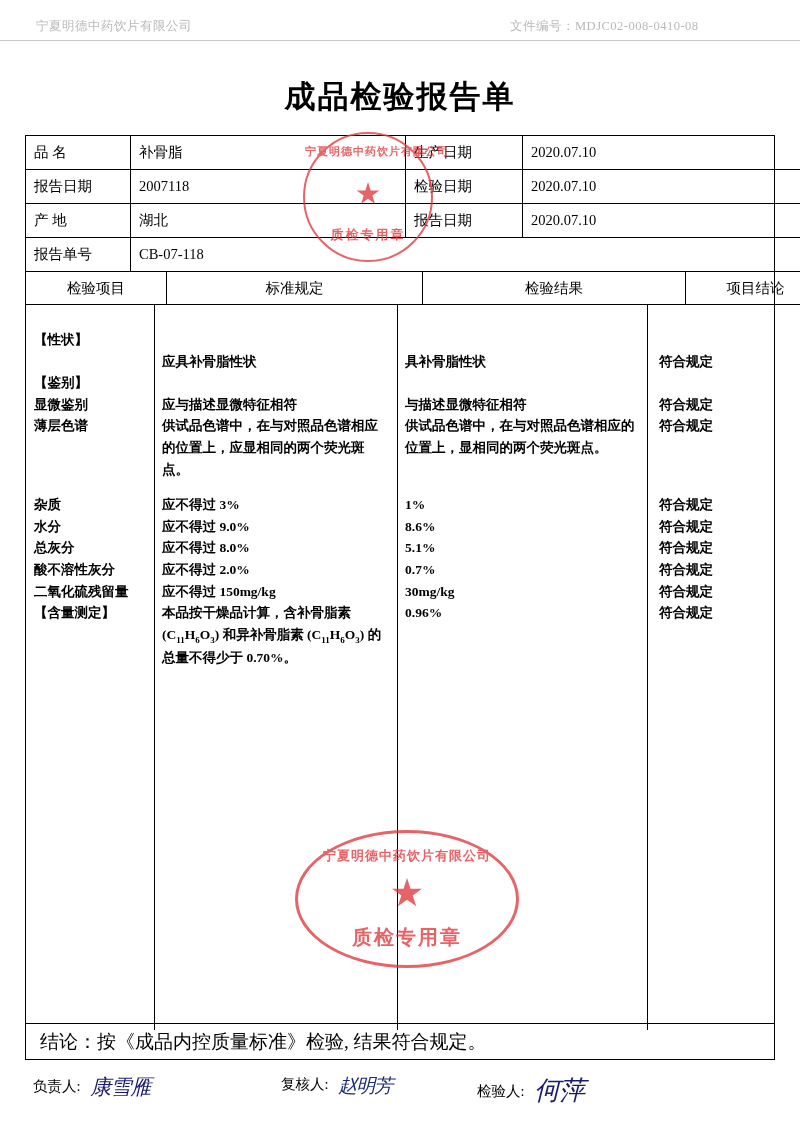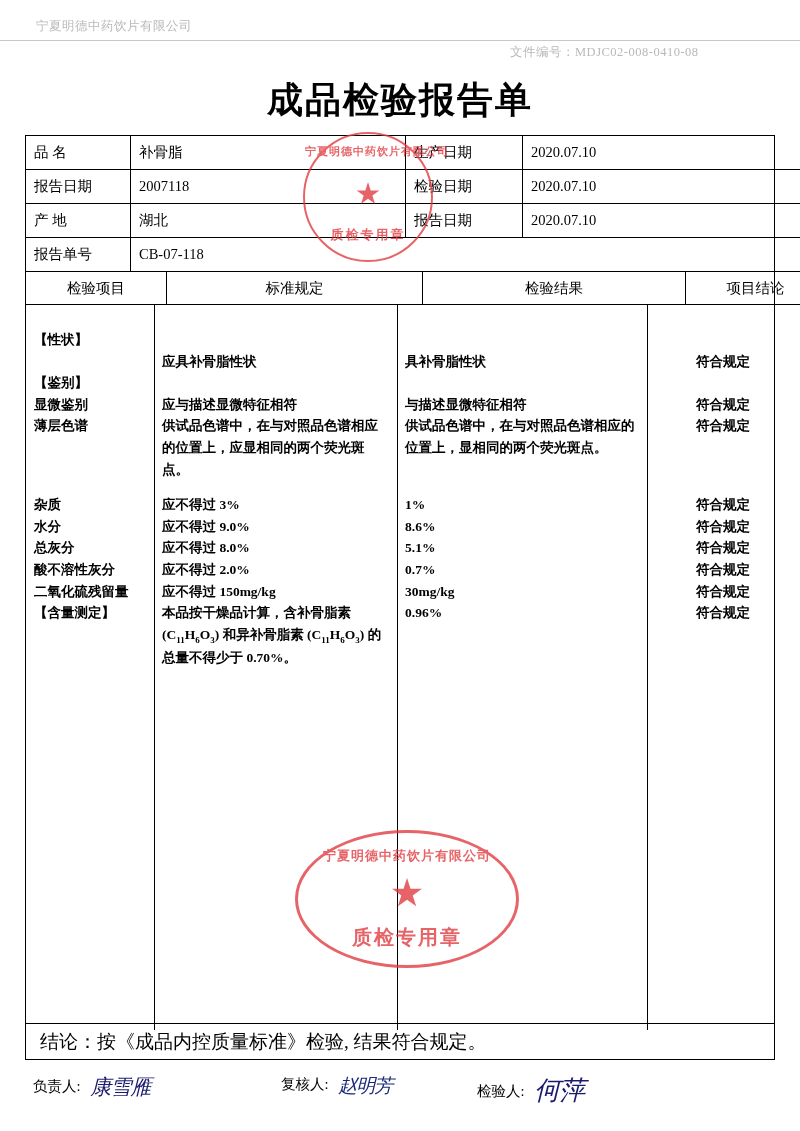--- a/index.html
+++ b/index.html
@@ -32,38 +32,37 @@
     position: absolute;
     left: 36px;
     top: 0;
     white-space: nowrap;
   }
   .top-strip .right {
     position: absolute;
     left: 510px;
     top: 0;
     white-space: nowrap;
-    margin-top: 26px;
   }
   .top-rule {
     position: absolute;
     top: 40px;
     left: 0;
     width: 800px;
     border-top: 1px solid #c9c9c9;
   }
 
   
   .doc-title {
     position: absolute;
     top: 76px;
     left: 0;
     width: 800px;
     text-align: center;
-    font-size: 36px;
+    font-size: 31px;
     font-weight: bold;
     letter-spacing: 2px;
     font-family: "Liberation Sans", "DejaVu Sans", sans-serif;
   }
 
   
   .sheet {
     position: absolute;
     left: 25px;
     top: 135px;
@@ -145,21 +144,21 @@
     top: 0; left: 0; width: 100%; font-weight: bold;
   }
   .row {
     display: flex;
     font-size: 13.5px;
     line-height: 1.6;
   }
   .cell-item { width: 128px; box-sizing: border-box; padding: 0 8px; }
   .cell-std  { width: 243px; box-sizing: border-box; padding: 0 8px; }
   .cell-res  { width: 250px; box-sizing: border-box; padding: 0 8px; }
-  .cell-conc { width: 127px; box-sizing: border-box; padding: 0 24px; text-align: right; }
+  .cell-conc { width: 127px; box-sizing: border-box; padding: 0 12px; text-align: left; }
   .spacer { height: 14px; }
 
   sub { font-size: 9px; }
 
   
   .concl {
     position: absolute;
     left: 0;
     bottom: 0;
     width: 100%;

